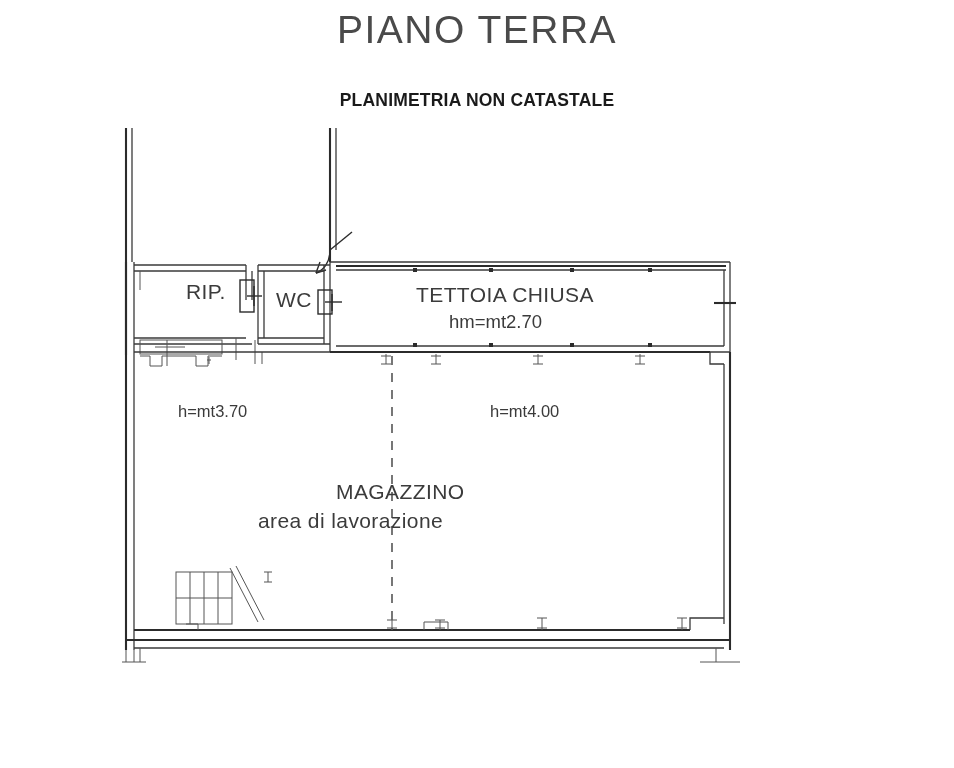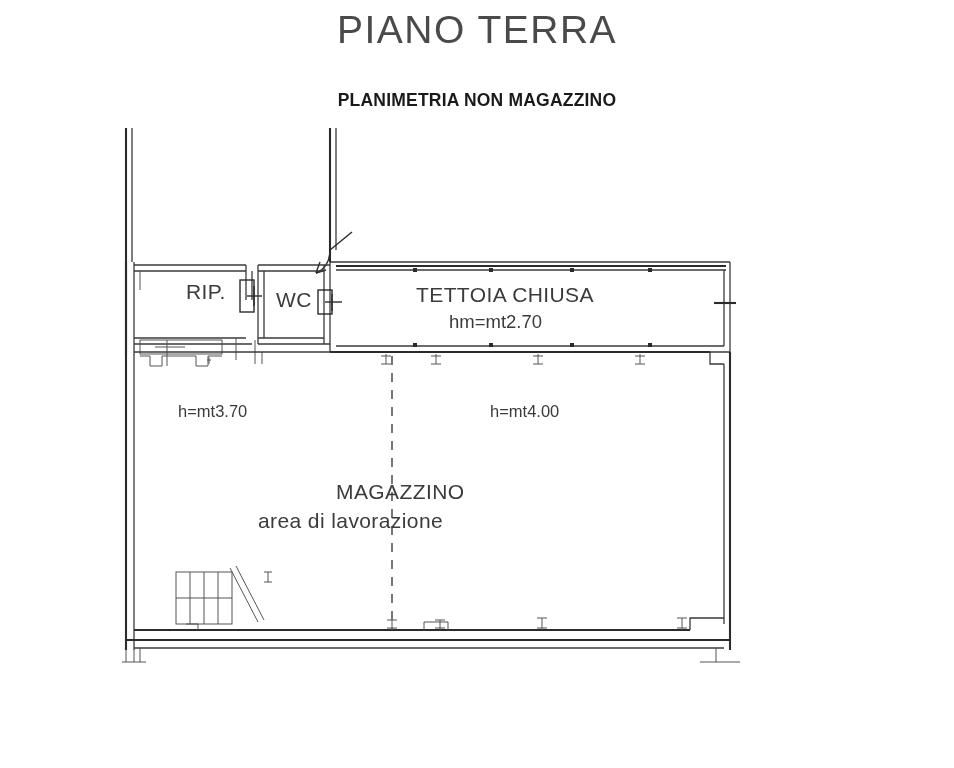--- a/index.html
+++ b/index.html
@@ -75,21 +75,21 @@
     font-size: 16.5px;
   }
 </style>
 </head>
 <body>
 
 <div id="sheet">
 
   <div class="title-main">PIANO TERRA</div>
 
-  <div class="title-sub">PLANIMETRIA NON MAGAZZINO</div>
+  <div class="title-sub">PLANIMETRIA NON CATASTALE</div>
 
   <svg id="plan" viewBox="0 0 954 768">
 
     <g>
 
       <path class="wall" d="M126,128 L126,355"></path>
       <path class="wall-thin" d="M132,128 L132,262"></path>
 
       <path class="wall" d="M330,128 L330,262"></path>
       <path class="wall-thin" d="M336,128 L336,250"></path>

